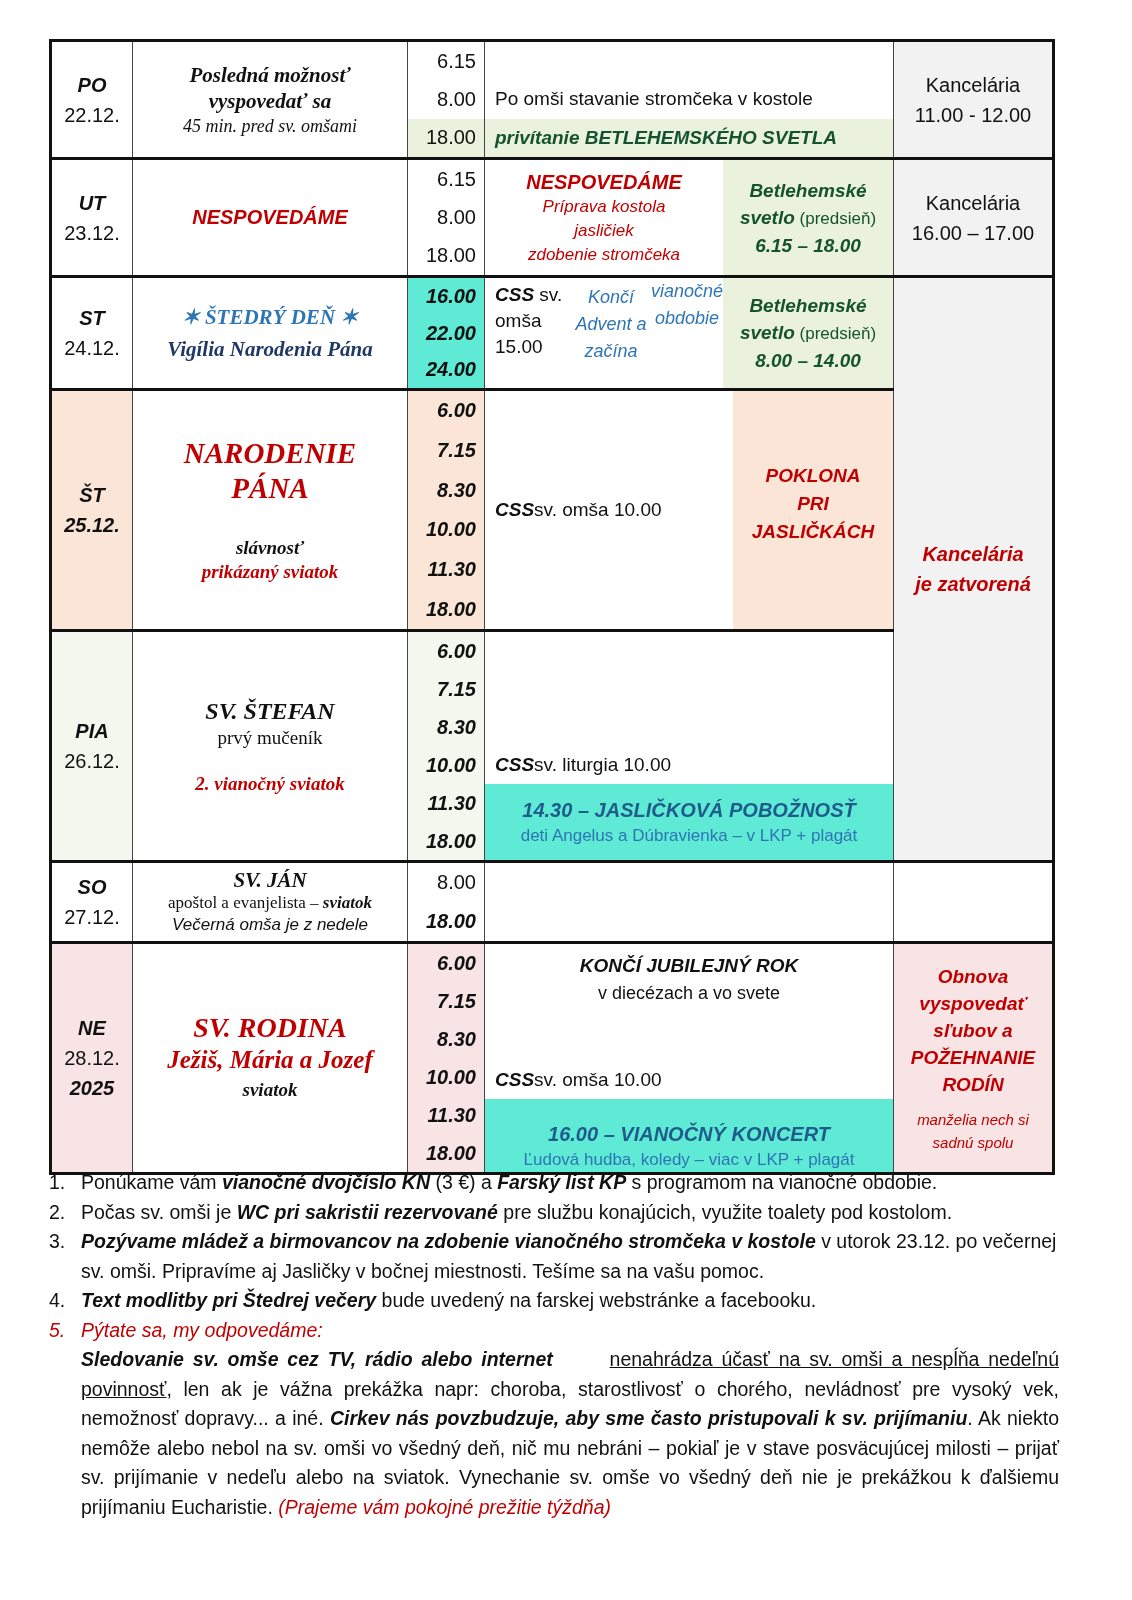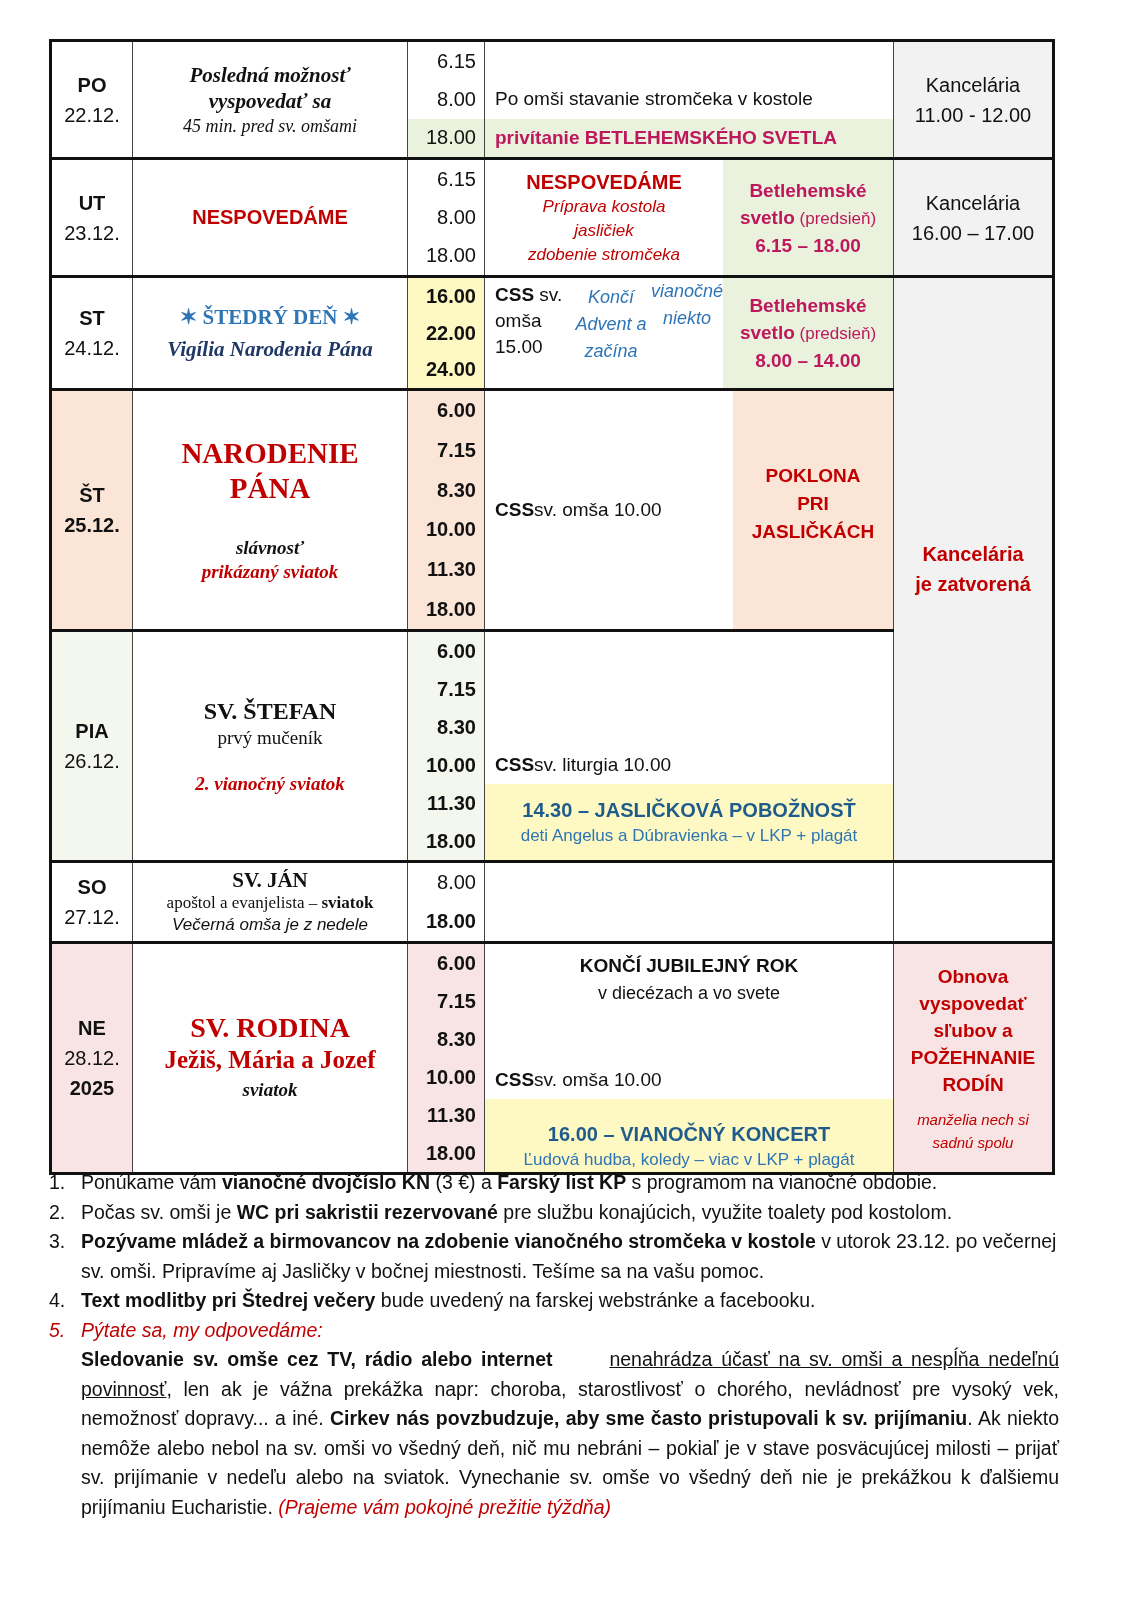--- a/index.html
+++ b/index.html
@@ -6,33 +6,33 @@
   body { width: 1132px; height: 1600px; position: relative; font-family: "Liberation Sans", sans-serif; color: #111; overflow: hidden; }
   .sched { position: absolute; left: 49px; top: 39px; width: 1004px; border-collapse: collapse; table-layout: fixed; border: 3px solid #111; }
   .sched td { border: 1px solid #444; padding: 0; vertical-align: middle; }
   .sched tr.day-start td { border-top: 3px solid #111; }
   .c-day { width: 80px; text-align: center; font-size: 20px; line-height: 30px; }
   .c-feast { width: 274px; text-align: center; }
   .c-times { width: 76px; }
   .c-note { width: 408px; }
   .c-office { width: 158px; text-align: center; font-size: 20px; line-height: 30px; }
   .serif { font-family: "Liberation Serif", "DejaVu Serif", serif; }
-  .b { font-weight: bold; }
+  .b { font-weight: bold; font-style: italic; }
   .i { font-style: italic; }
   .red { color: #c00000; }
-  .green { color: #be185d; }
+  .green { color: #14532d; }
   .blue { color: #2e75b6; }
   .navy { color: #1f3864; }
   .dblue { color: #1f5c8c; }
   .times { display: flex; flex-direction: column; height: 100%; }
   .times div { flex: 1; display: flex; align-items: center; justify-content: flex-end; padding-right: 8px; font-size: 20px; }
   .flex-col { display: flex; flex-direction: column; height: 100%; }
   .note-row { display: flex; align-items: center; padding-left: 10px; font-size: 19px; }
   .bg-green { background: #eaf1dd; }
-  .bg-blue { background: #fef9c3; }
+  .bg-blue { background: #5eead4; }
   .bg-peach { background: #fbe5d6; }
   .bg-pink { background: #f8e4e4; }
   .bg-gray { background: #f2f2f2; }
   .bg-lgreen { background: #f4f7ee; }
   .split { display: flex; height: 100%; }
   .notes { position: absolute; left: 49px; top: 1168px; width: 1010px; font-size: 19.5px; line-height: 29.5px; }
   .notes ol { margin: 0; padding: 0; list-style: none; }
   .notes li { position: relative; padding-left: 32px; }
   .notes .num { position: absolute; left: 0; top: 0; }
   .u { text-decoration: underline; margin-left: 48px; }
@@ -122,21 +122,21 @@
         <div>16.00</div>
         <div>22.00</div>
         <div>24.00</div>
       </div>
     </td>
     <td class="c-note" style="height:110px">
       <div class="split">
         <div style="width:238px;display:flex;flex-direction:row">
           <div style="padding:4px 0 0 10px;font-size:19px;line-height:26px"><span class="b">CSS</span><span> sv. omša 15.00</span></div>
           <div class="blue i" style="text-align:center;font-size:18px;line-height:27px;margin-top:6px">Končí Advent a začína</div>
-          <div class="blue i" style="text-align:center;font-size:18px;line-height:27px">vianočné niekto</div>
+          <div class="blue i" style="text-align:center;font-size:18px;line-height:27px">vianočné obdobie</div>
         </div>
         <div class="bg-green green" style="flex:1;text-align:center;display:flex;flex-direction:column;justify-content:center;font-size:19px;line-height:27px">
           <div class="b">Betlehemské</div>
           <div><span class="b">svetlo</span><span style="font-size:17px"> (predsieň)</span></div>
           <div class="b">8.00 – 14.00</div>
         </div>
       </div>
     </td>
     <td class="c-office bg-gray red b" rowspan="3">
       <div>Kancelária</div>

